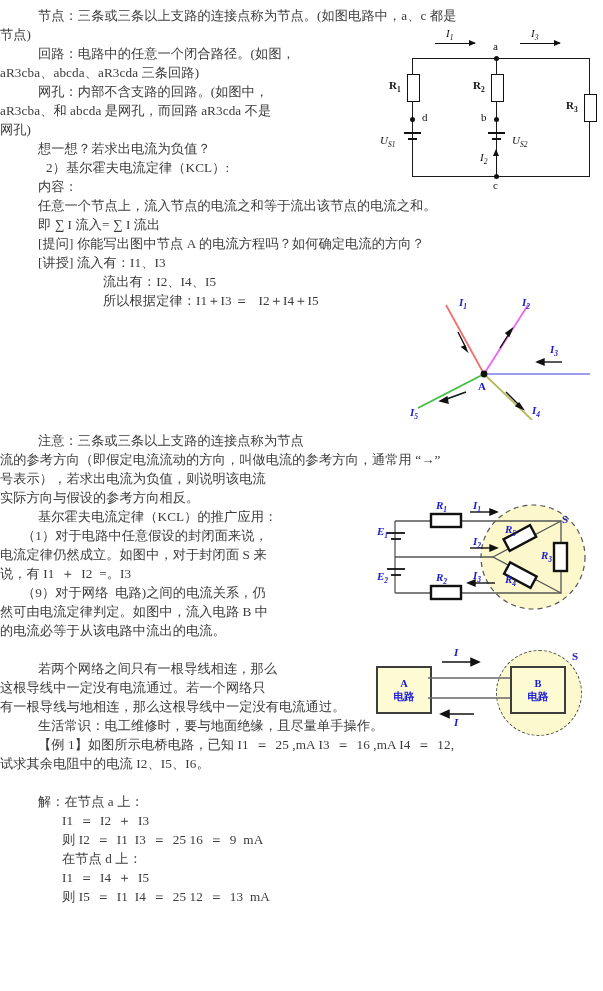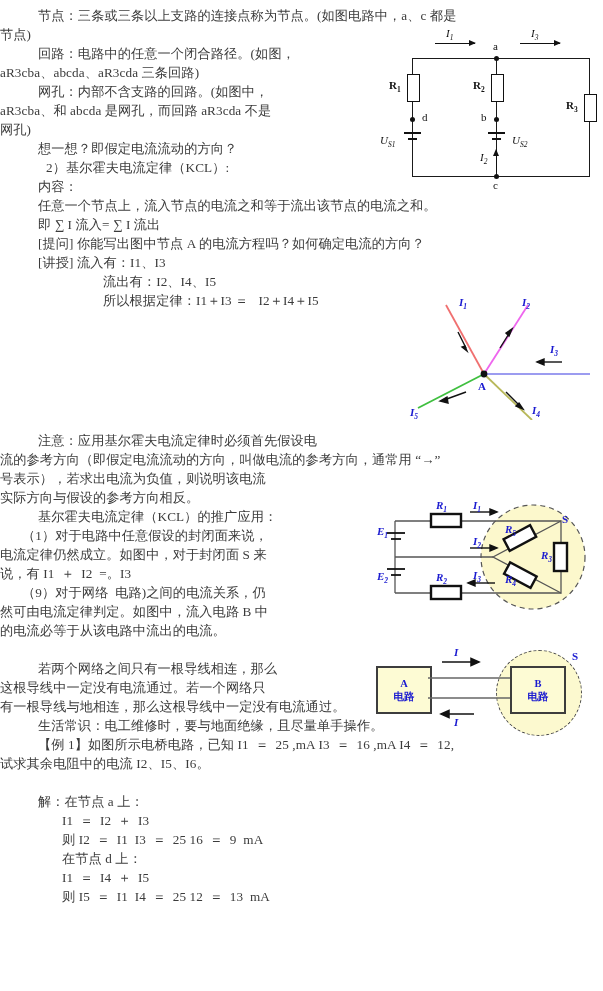--- a/index.html
+++ b/index.html
@@ -183,30 +183,30 @@
 <div class="page">
 
   <div id="text-body">
       <div class="txt" style="left: 38px; top: 6px;">节点：三条或三条以上支路的连接点称为节点。(如图电路中，a、c 都是</div>
       <div class="txt" style="left: 0px; top: 25px;">节点)</div>
       <div class="txt" style="left: 38px; top: 44px;">回路：电路中的任意一个闭合路径。(如图，</div>
       <div class="txt" style="left: 0px; top: 63px;">aR3cba、abcda、aR3cda 三条回路)</div>
       <div class="txt" style="left: 38px; top: 82px;">网孔：内部不含支路的回路。(如图中，</div>
       <div class="txt" style="left: 0px; top: 101px;">aR3cba、和 abcda 是网孔，而回路 aR3cda 不是</div>
       <div class="txt" style="left: 0px; top: 120px;">网孔)</div>
-      <div class="txt" style="left: 38px; top: 139px;">想一想？即假定电流流动的方向？</div>
+      <div class="txt" style="left: 38px; top: 139px;">想一想？若求出电流为负值？</div>
       <div class="txt" style="left: 38px; top: 158px; margin-left: 8px;">2）基尔霍夫电流定律（KCL）:</div>
       <div class="txt" style="left: 38px; top: 177px;">内容：</div>
       <div class="txt" style="left: 38px; top: 196px;">任意一个节点上，流入节点的电流之和等于流出该节点的电流之和。</div>
       <div class="txt" style="left: 38px; top: 215px;">即 ∑ I 流入= ∑ I 流出</div>
       <div class="txt" style="left: 38px; top: 234px;">[提问] 你能写出图中节点 A 的电流方程吗？如何确定电流的方向？</div>
       <div class="txt" style="left: 38px; top: 253px; text-align: center;">[讲授] 流入有：I1、I3</div>
       <div class="txt" style="left: 103px; top: 272px;">流出有：I2、I4、I5</div>
       <div class="txt" style="left: 103px; top: 291px;">所以根据定律：I1＋I3 ＝   I2＋I4＋I5</div>
-      <div class="txt" style="left: 38px; top: 431px;">注意：应用基尔霍夫电流定律时必须首先假设电</div>
+      <div class="txt" style="left: 38px; top: 431px;">注意：三条或三条以上支路的连接点称为节点</div>
       <div class="txt" style="left: 0px; top: 450px;">流的参考方向（即假定电流流动的方向，叫做电流的参考方向，通常用 “→”</div>
       <div class="txt" style="left: 0px; top: 469px;">号表示），若求出电流为负值，则说明该电流</div>
       <div class="txt" style="left: 0px; top: 488px;">实际方向与假设的参考方向相反。</div>
       <div class="txt" style="left: 38px; top: 507px;">基尔霍夫电流定律（KCL）的推广应用：</div>
       <div class="txt" style="left: 22px; top: 526px;">（1）对于电路中任意假设的封闭面来说，</div>
       <div class="txt" style="left: 0px; top: 545px;">电流定律仍然成立。如图中，对于封闭面 S 来</div>
       <div class="txt" style="left: 0px; top: 564px;">说，有 I1  ＋  I2  =。I3</div>
       <div class="txt" style="left: 22px; top: 583px;">（9）对于网络  电路)之间的电流关系，仍</div>
       <div class="txt" style="left: 0px; top: 602px;">然可由电流定律判定。如图中，流入电路 B 中</div>
       <div class="txt" style="left: 0px; top: 621px;">的电流必等于从该电路中流出的电流。</div>

